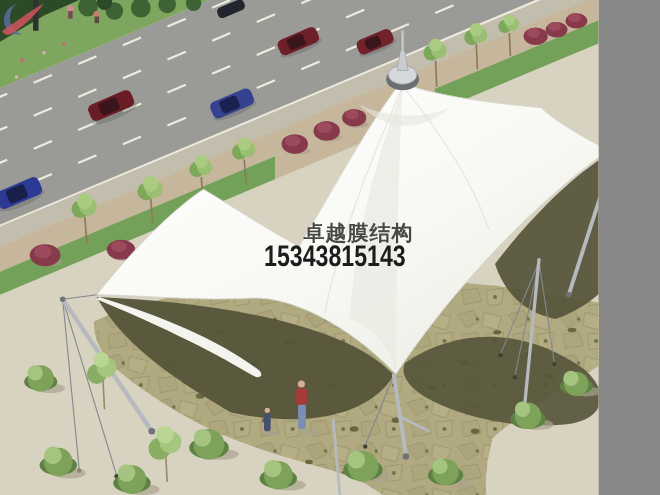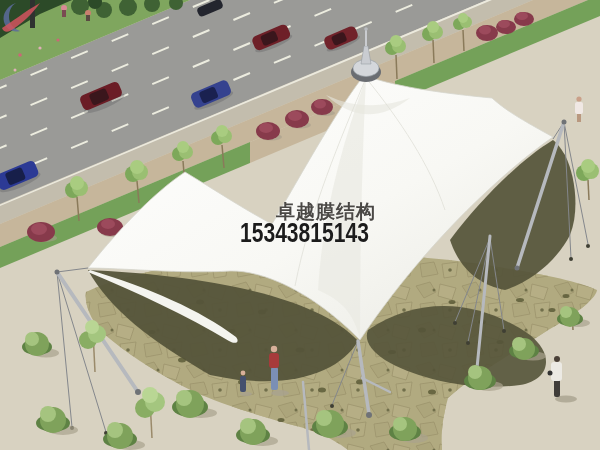--- a/index.html
+++ b/index.html
@@ -1,16 +1,16 @@
 <!DOCTYPE html>
 <html><head>
 <meta charset="utf-8">
 <style>
   html,body{margin:0;padding:0;background:#888;}
-  .stage{position:relative;width:600px;height:450px;overflow:hidden;
+  .stage{position:relative;width:544px;height:450px;overflow:hidden;
          font-family:"Liberation Sans",sans-serif;background:#d8d2c1;}
   .stage svg{position:absolute;left:0;top:0;}
   .wm{position:absolute;z-index:10;white-space:nowrap;}
   .wm-brand{left:276px;top:199px;font-size:19px;font-weight:bold;letter-spacing:1px;
             text-shadow:0 0 2px rgba(255,255,255,.75);}
   .wm-phone{left:240px;top:220px;font-size:27px;font-weight:bold;line-height:1;
             transform:scaleX(.78);transform-origin:left top;
             text-shadow:0 0 2px rgba(255,255,255,.6);}
   .wm-logo{left:237px;top:193px;width:42px;height:34px;}
 </style>

